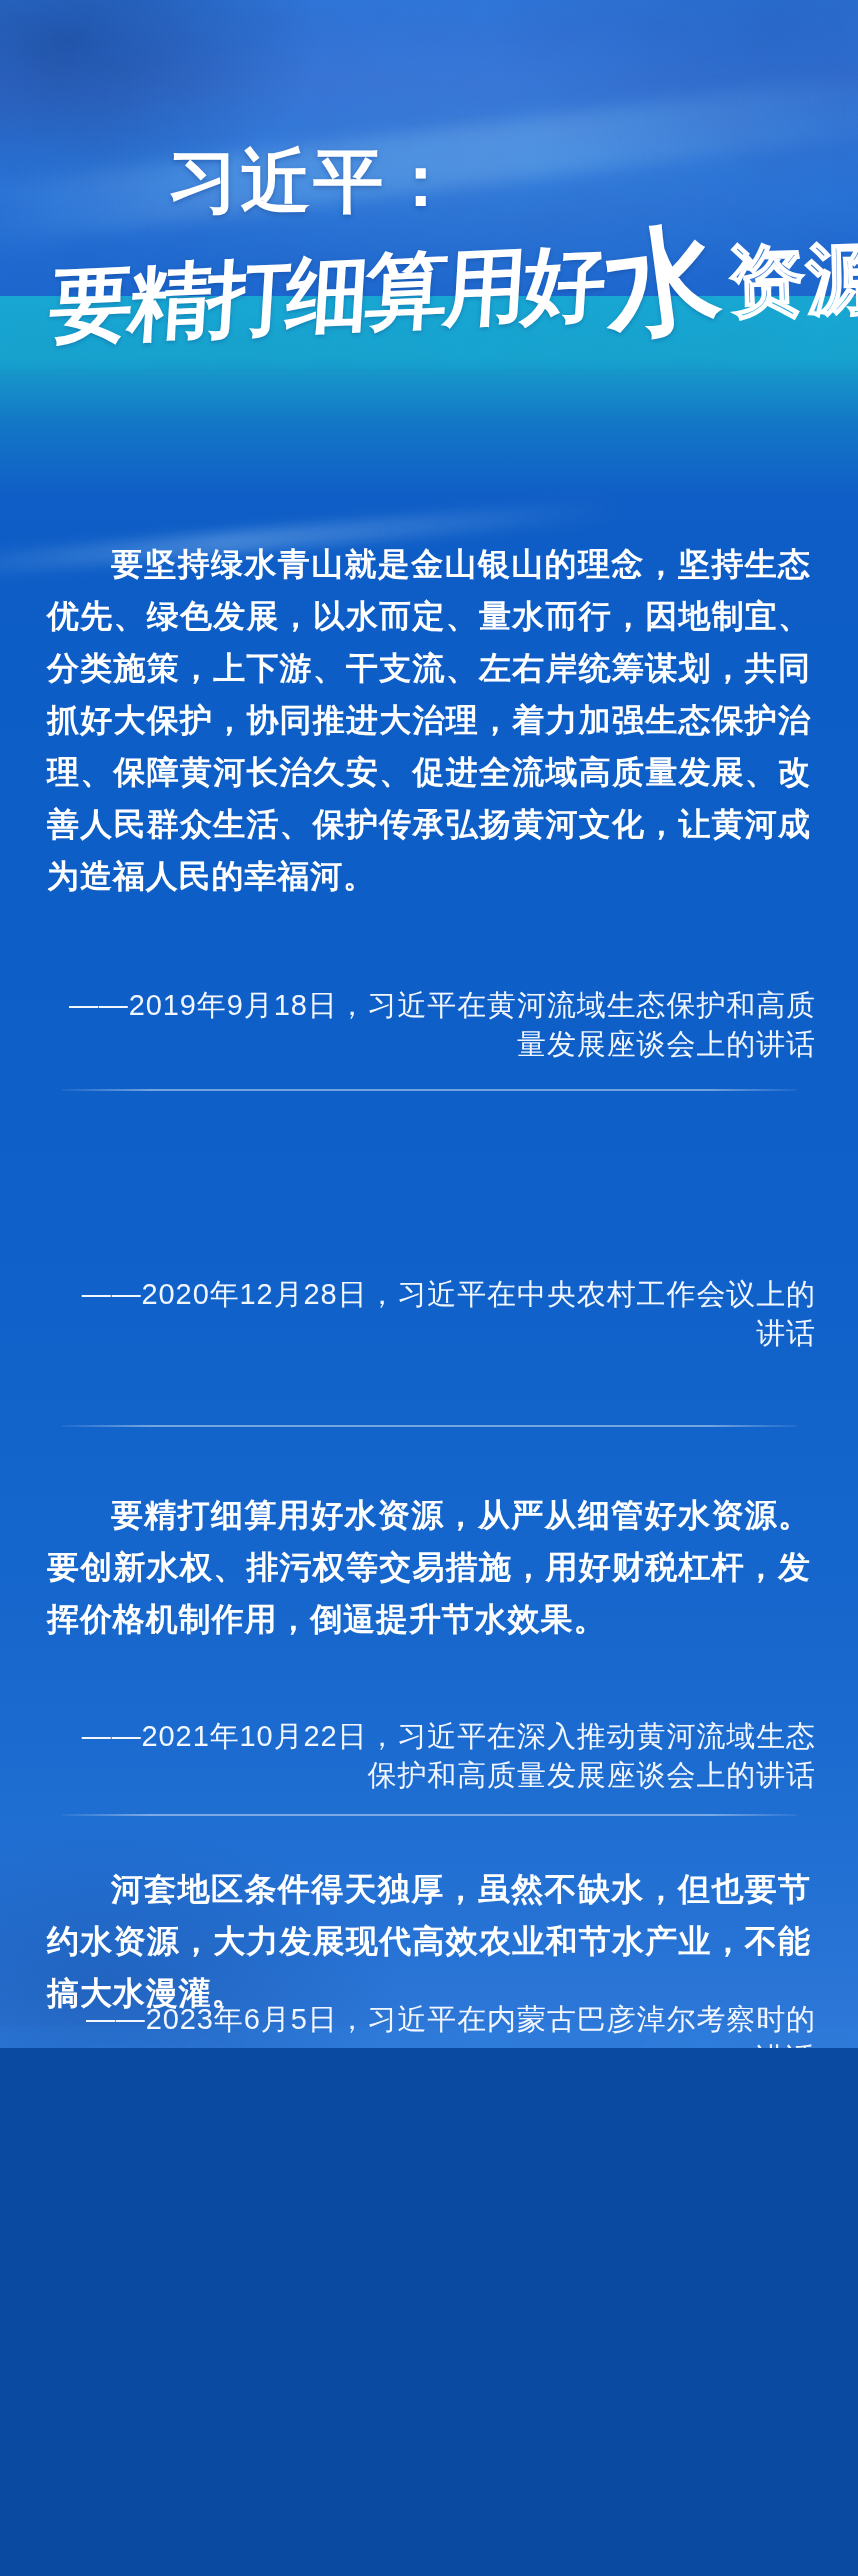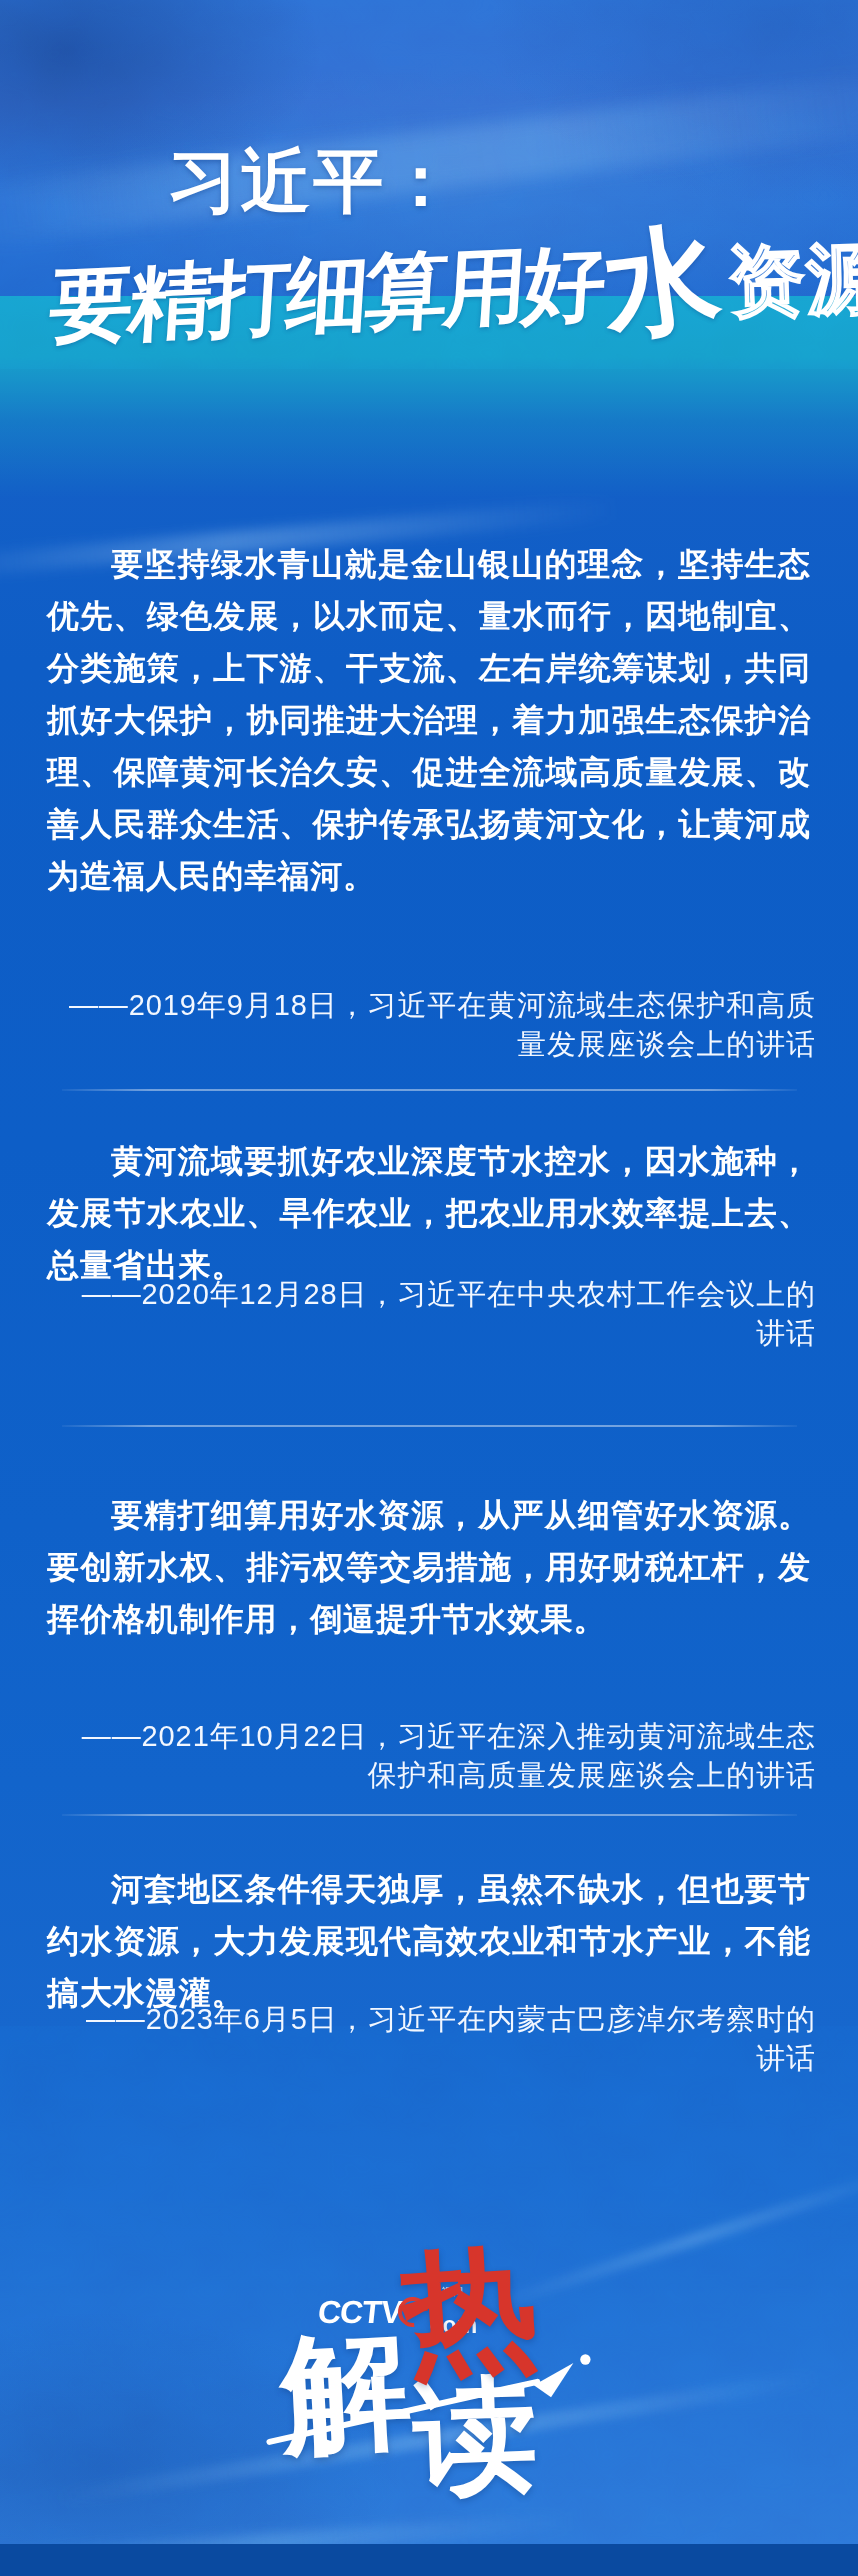--- a/index.html
+++ b/index.html
@@ -1,17 +1,17 @@
 <!DOCTYPE html>
 <html style="font-size:13.7px"><head>
 <meta charset="utf-8">
 <style>
   html,body { margin:0; padding:0; background:#0a4aa0; }
   .page {
-    position:relative; width:859px; height:2544px; overflow:hidden;
+    position:relative; width:859px; height:2048px; overflow:hidden;
     font-family:"Liberation Sans", sans-serif;
     background:
       radial-gradient(361px 223px at 8% 2%, rgba(13,47,112,0.45), rgba(13,47,112,0) 70%),
       radial-gradient(429px 258px at 92% 1%, rgba(25,80,170,0.35), rgba(25,80,170,0) 70%),
       radial-gradient(601px 189px at 55% 8%, rgba(95,155,225,0.22), rgba(95,155,225,0) 75%),
       radial-gradient(429px 223px at 12% 97%, rgba(15,60,140,0.30), rgba(15,60,140,0) 70%),
       linear-gradient(180deg,#2f72d5 0%,#356fd2 4%,#2a70d4 8%,#1f66cc 13%,#135fc7 19%,
         #0e5dc6 26%,#0d5ec7 45%,#0f61c9 60%,#1264cb 70%,#1767cd 80%,#1e6dd1 88%,
         #2773d5 95%,#2e78d8 100%);
   }
@@ -109,21 +109,20 @@
     <span class="callig-main">要精打细算用好</span>
     <span class="callig-water">水</span>
     <span class="callig-outline">资源</span>
   </div>
 
   <div class="quote" style="top:538px">要坚持绿水青山就是金山银山的理念，坚持生态优先、绿色发展，以水而定、量水而行，因地制宜、分类施策，上下游、干支流、左右岸统筹谋划，共同抓好大保护，协同推进大治理，着力加强生态保护治理、保障黄河长治久安、促进全流域高质量发展、改善人民群众生活、保护传承弘扬黄河文化，让黄河成为造福人民的幸福河。</div>
   <div class="attribution" style="top:986px">——2019年9月18日，习近平在黄河流域生态保护和高质量发展座谈会上的讲话</div>
 
   <div class="divider" style="top:1089px"></div>
 
-  <div class="quote" style="top:1135px">黄河流域要抓好农业深度节水控水，因水施种，发展节水农业、旱作农业，把农业用水效率提上去、总量省出来。</div>
   <div class="attribution" style="top:1275px">——2020年12月28日，习近平在中央农村工作会议上的讲话</div>
 
   <div class="divider" style="top:1425px"></div>
 
   <div class="quote" style="top:1489px">要精打细算用好水资源，从严从细管好水资源。要创新水权、排污权等交易措施，用好财税杠杆，发挥价格机制作用，倒逼提升节水效果。</div>
   <div class="attribution" style="top:1717px">——2021年10月22日，习近平在深入推动黄河流域生态保护和高质量发展座谈会上的讲话</div>
 
   <div class="divider" style="top:1814px"></div>
 
   <div class="quote" style="top:1863px">河套地区条件得天独厚，虽然不缺水，但也要节约水资源，大力发展现代高效农业和节水产业，不能搞大水漫灌。</div>

